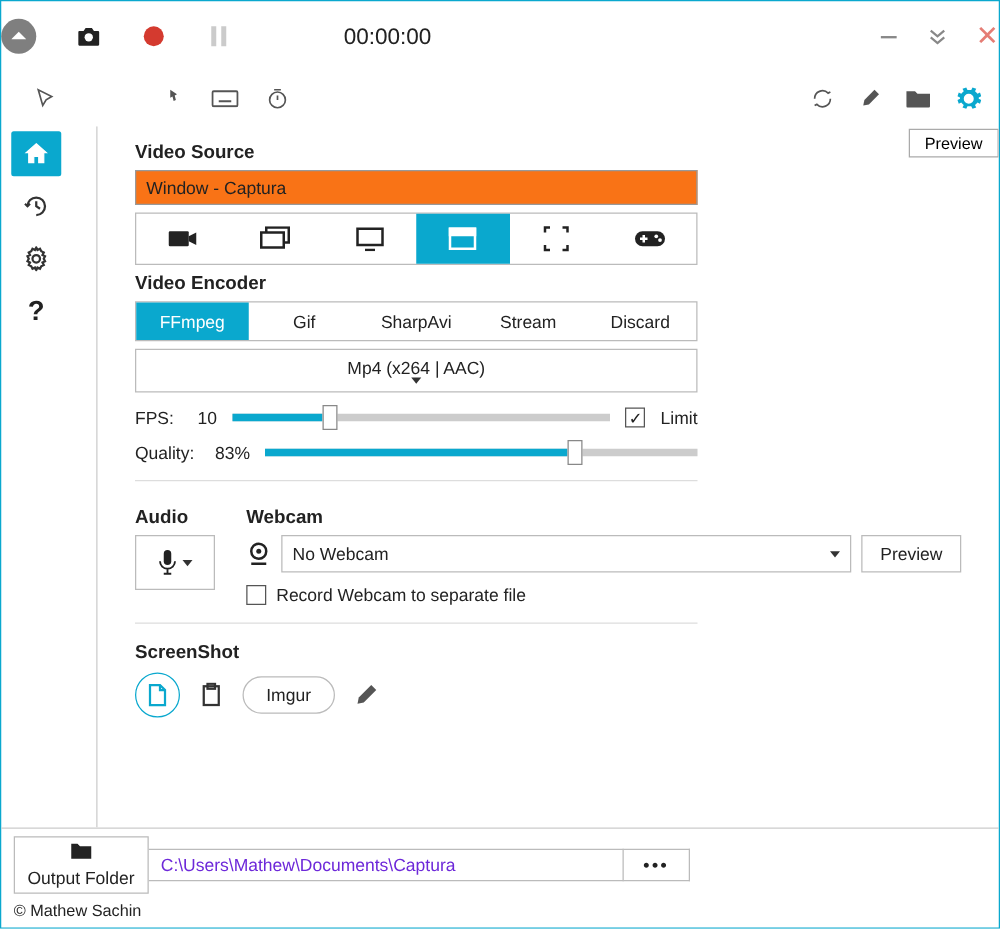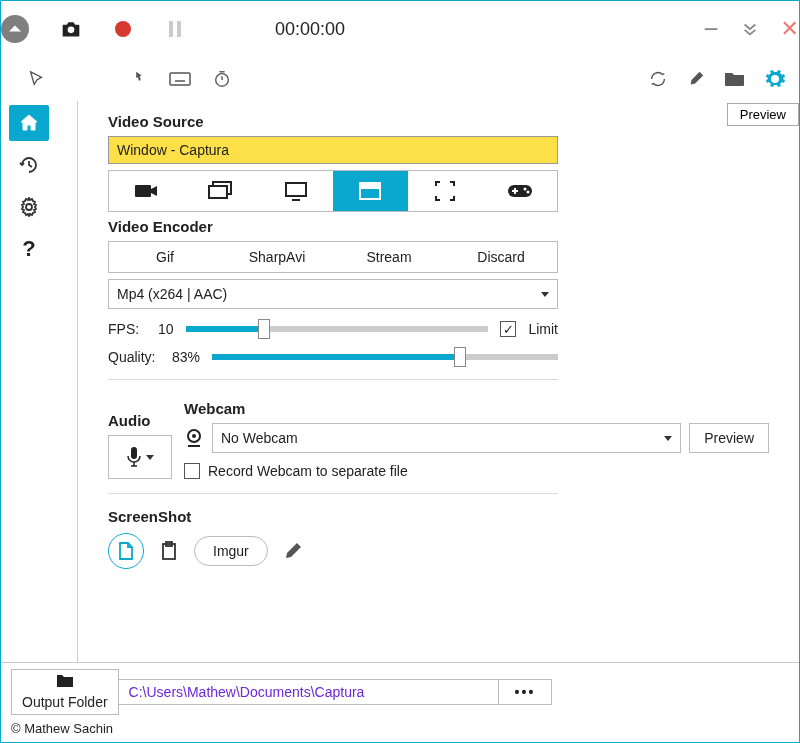--- a/index.html
+++ b/index.html
@@ -18,37 +18,37 @@
 .tool-left2 { display:flex; gap: 22px; align-items:center; margin-left: 84px;}
 .tool-right { margin-left: auto; display:flex; gap: 20px; align-items:center; }
 .main { flex: 1; display: flex; overflow: hidden; }
 .sidebar { width: 56px; display: flex; flex-direction: column; align-items: center; padding-top: 4px; gap: 6px; }
 .sidebar-item { width: 40px; height: 36px; display:flex; align-items:center; justify-content:center; border-radius: 2px; }
 .sidebar-item.active { background: #0aa8ce; }
 .sidebar-item.active svg { fill: #fff; stroke:#fff; }
 .content { flex: 1; padding: 6px 30px 6px 30px; border-left: 1px solid #ccc; margin-left: 20px; position: relative; }
 .section-title { font-weight: 700; font-size: 15px; margin: 6px 0; }
 .preview-btn { position: absolute; top: 2px; right: 0px; border: 1px solid #aaa; padding: 3px 12px; background: #fff; font-size: 13px; }
-.textbox { width: 450px; border: 1px solid #999; padding: 5px 8px; font-size: 14px; margin: 6px 0; background:#fde047; }
+.textbox { width: 450px; border: 1px solid #999; padding: 5px 8px; font-size: 14px; margin: 6px 0; background:#f97316; }
 .icon-row { width: 450px; border: 1px solid #bbb; display: flex; height: 42px; margin: 6px 0; }
 .icon-cell { flex: 1; display:flex; align-items:center; justify-content:center; border-right:0px solid #eee;}
 .icon-cell.active { background: #0aa8ce; }
 .icon-cell.active svg { fill: #fff; stroke:#fff; }
 .tab-row { width: 450px; border: 1px solid #bbb; display:flex; height: 32px; margin: 6px 0; }
 .tab-cell { flex: 1; display:flex; align-items:center; justify-content:center; font-size: 14px; }
 .tab-cell.active { background:#0aa8ce; color:#fff; }
-.dropdown { width: 450px; border: 1px solid #bbb; padding: 6px 8px; display:flex; align-items:center; justify-content:space-between; margin: 6px 0; }
+.dropdown { width: 450px; border: 1px solid #bbb; padding: 6px 8px; display:flex; align-items:center; justify-content:space-between; margin: 6px 0; flex-direction: column; }
 .row { display:flex; align-items:center; gap: 12px; margin: 12px 0; width: 450px; }
 .slider-track { position: relative; flex: 1; height: 6px; background: #ccc; }
 .slider-fill { position:absolute; top:0; left:0; height:6px; background:#0aa8ce; }
 .slider-thumb { position:absolute; top:-7px; width:12px; height:20px; background:#fff; border:1px solid #888; }
 .checkbox { width:16px; height:16px; border:1px solid #555; display:inline-flex; align-items:center; justify-content:center; font-size:13px; }
 .row-label { font-size: 14px; min-width: 38px; }
 .divider { height:1px; background:#ddd; margin: 14px 0; width: 450px; }
-.audio-webcam { display:flex; gap: 12px; align-items:flex-end; }
+.audio-webcam { display:flex; gap: 25px; align-items:flex-start; }
 .audio-box { border:1px solid #bbb; width:64px; height:44px; display:flex; align-items:center; justify-content:center; gap:4px; margin-top:6px; }
 .webcam-col { flex:1; }
 .webcam-row { display:flex; align-items:center; gap:8px; margin-top:6px; }
 .webcam-dd { flex:1; border:1px solid #bbb; padding:6px 8px; display:flex; justify-content:space-between; align-items:center; }
 .preview-wc { border:1px solid #bbb; padding:6px 14px; }
 .check-row { display:flex; align-items:center; gap:8px; margin-top:10px; }
 .ss-row { display:flex; align-items:center; gap:16px; margin-top:8px; }
 .ss-circle { width:36px; height:36px; border:1px solid #0aa8ce; border-radius:50%; display:flex; align-items:center; justify-content:center; }
 .ss-pill { border:1px solid #bbb; border-radius: 16px; padding:6px 18px; }
 .footer { border-top:1px solid #ccc; padding: 6px 10px; }
@@ -224,20 +224,21 @@
               <circle cx="18" cy="6" r="1.5" fill="#fff"></circle>
               <circle cx="21" cy="9" r="1.5" fill="#fff"></circle>
               <rect x="5" y="7" width="6" height="2" fill="#fff"></rect>
               <rect x="7" y="5" width="2" height="6" fill="#fff"></rect>
             </svg>
           </div>
       </div>
 
       <div class="section-title">Video Encoder</div>
       <div class="tab-row">
+        <div class="tab-cell active">FFmpeg</div>
         <div class="tab-cell">Gif</div>
         <div class="tab-cell">SharpAvi</div>
         <div class="tab-cell">Stream</div>
         <div class="tab-cell">Discard</div>
       </div>
       <div class="dropdown">
         <span>Mp4 (x264 | AAC)</span>
         <span class="arrow-down"></span>
       </div>
 

